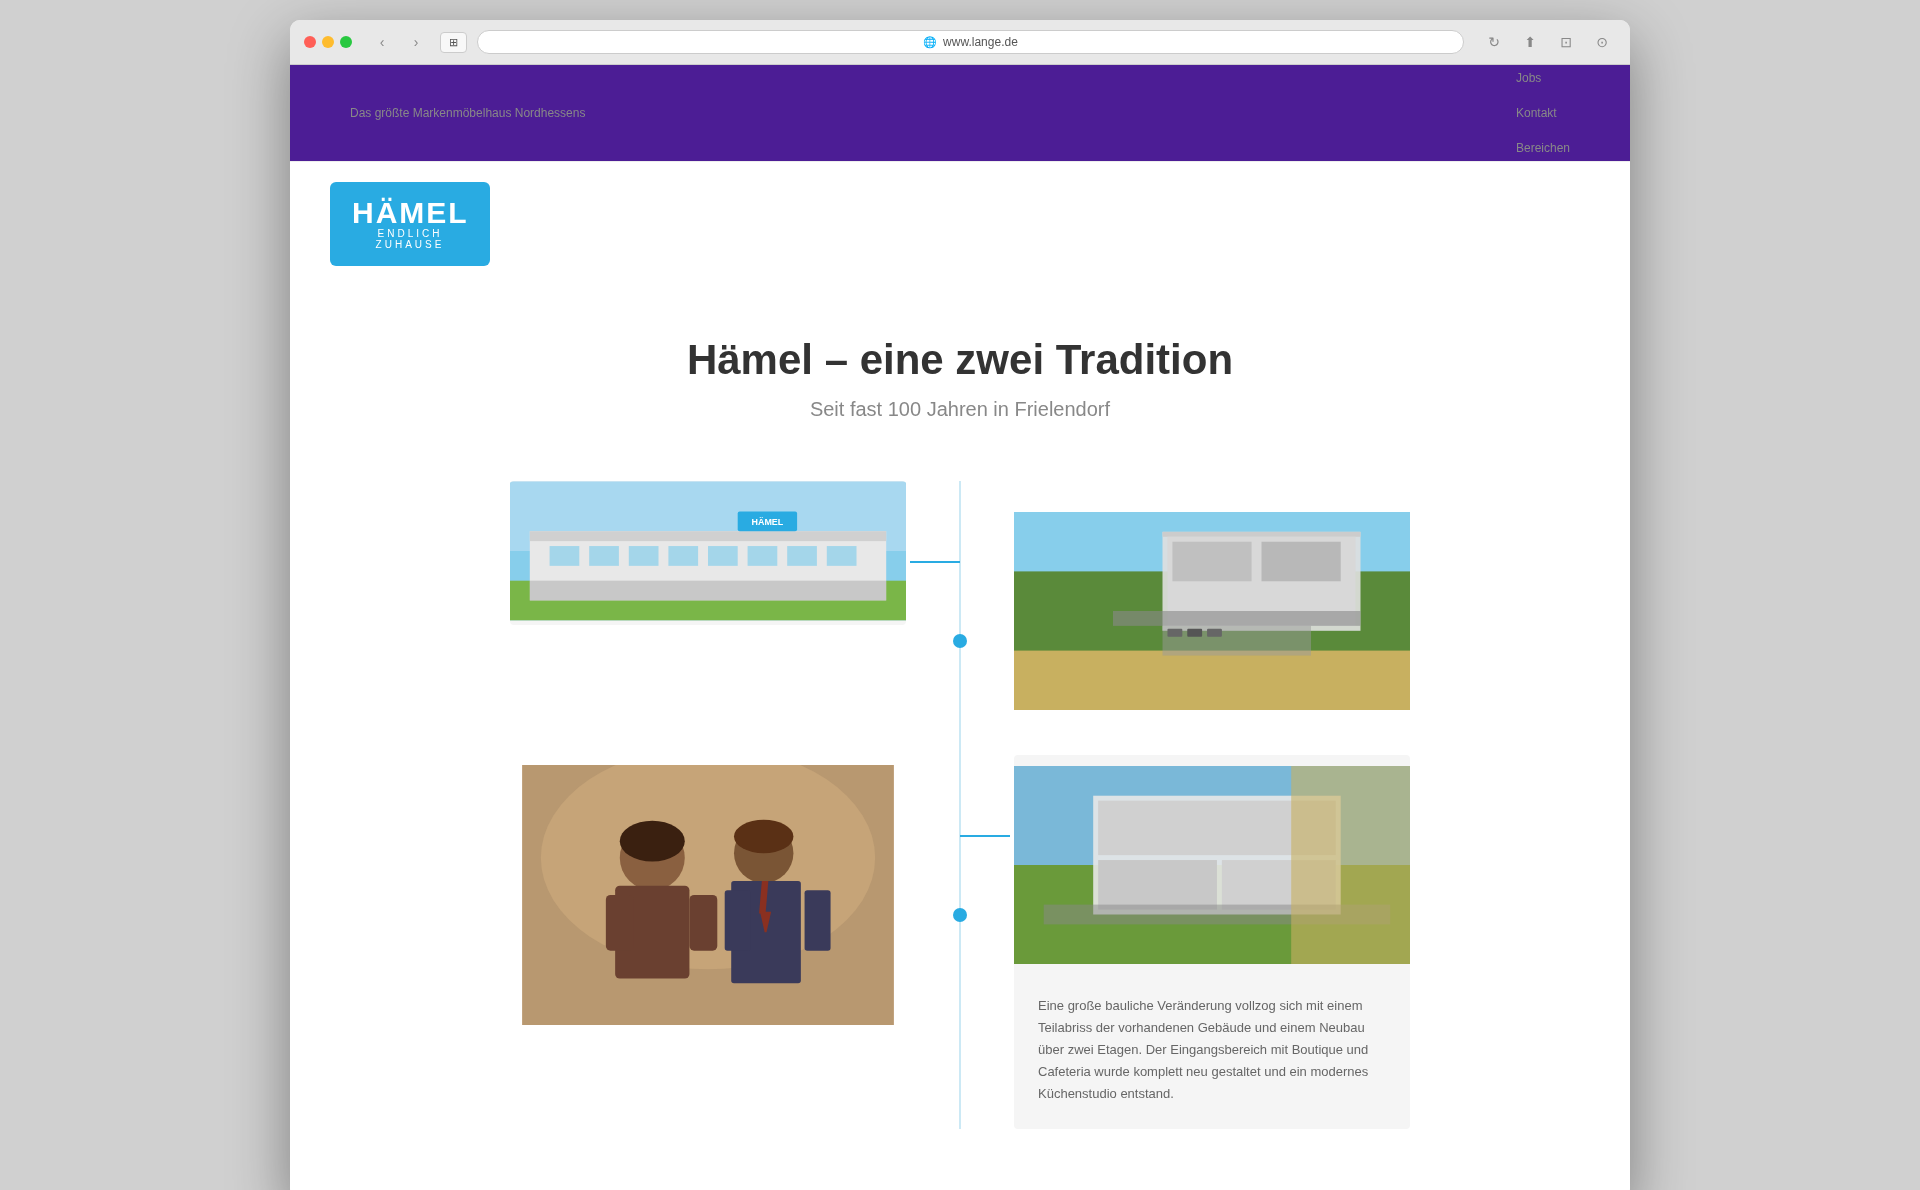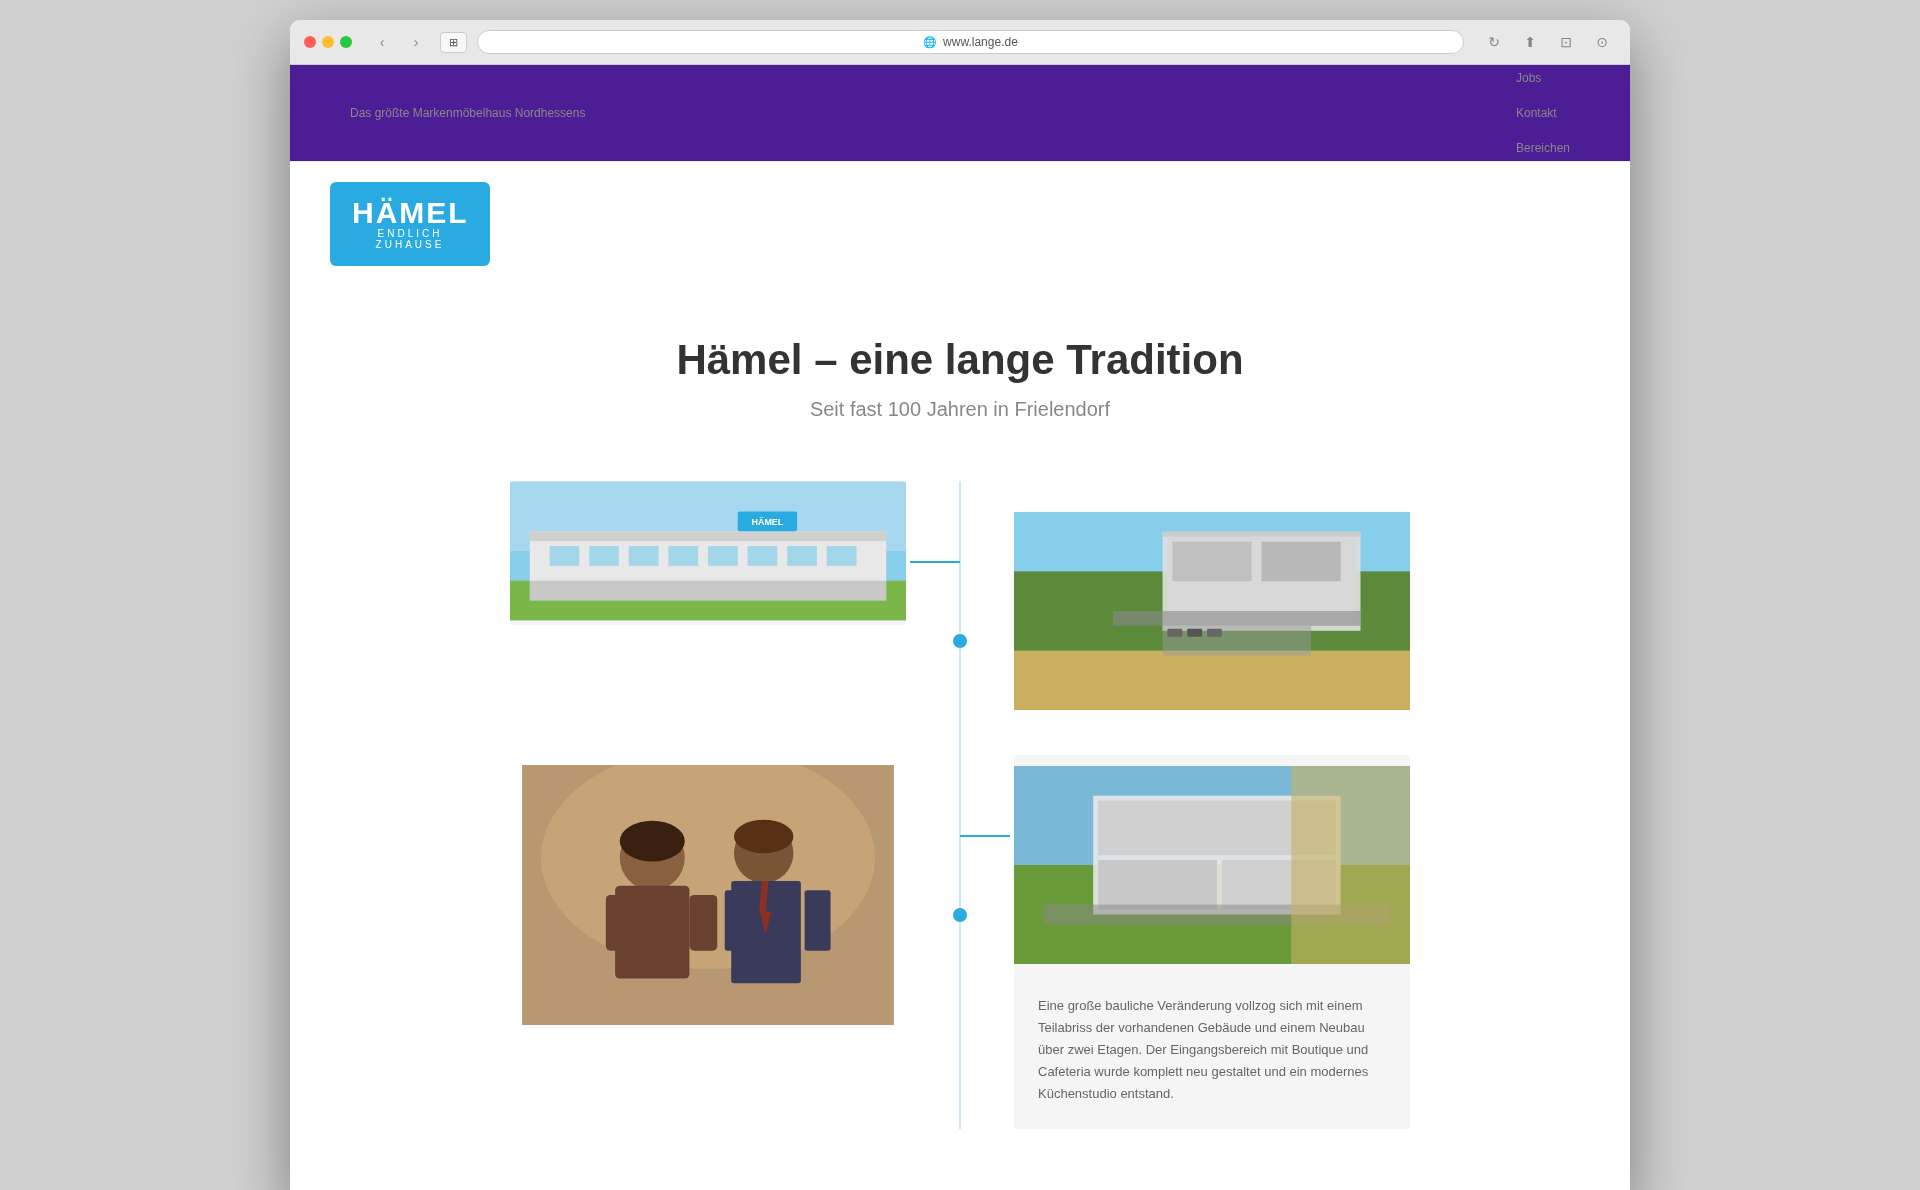--- a/index.html
+++ b/index.html
@@ -337,21 +337,21 @@
 
     <div class="header">
       <div class="logo-box">
         <div class="logo-title">HÄMEL</div>
         <div class="logo-subtitle">ENDLICH ZUHAUSE</div>
       </div>
 
     </div>
 
     <div class="hero">
-      <h1 class="hero-title">Hämel – eine lange Tradition</h1>
+      <h1 class="hero-title">Hämel – eine zwei Tradition</h1>
       <p class="hero-subtitle">Seit fast 100 Jahren in Frielendorf</p>
     </div>
 
     <div class="timeline-section">
       <div class="timeline-container">
 
         <div style="position:absolute; left:50%; top:0; bottom:0; width:2px; background:#cce9f5; transform:translateX(-50%); z-index:0;"></div>
 
         <div class="timeline-row left" style="margin-bottom:30px; position:relative; z-index:1;">
           <div class="timeline-content">

